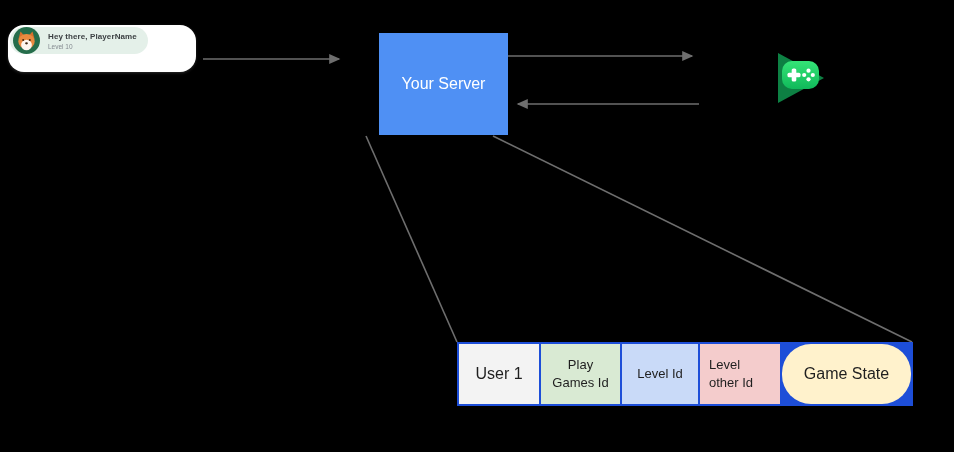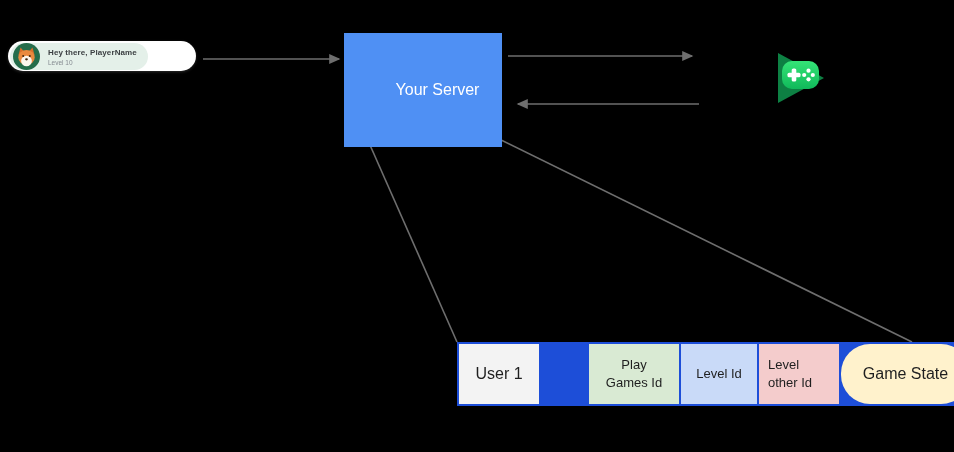--- a/index.html
+++ b/index.html
@@ -4,59 +4,59 @@
 <style>
   html,body{margin:0;padding:0;background:#000;}
   .canvas{
     position:relative;width:954px;height:452px;background:#000;overflow:hidden;
     font-family:"Liberation Sans",sans-serif;
   }
   .connectors{position:absolute;left:0;top:0;width:954px;height:452px;}
 
   
   .player-card{
-    position:absolute;left:8px;top:41px;width:188px;height:30px;
+    position:absolute;left:8px;top:25px;width:188px;height:47px;
     background:#fff;border-radius:16px;
     box-shadow:0 1px 3px rgba(120,120,120,.35);
   }
   .card-accent{
     position:absolute;left:2px;top:2px;width:138px;height:27px;
     border-radius:14px;background:#e4f0e9;
   }
   .avatar{position:absolute;left:5px;top:2px;width:27px;height:27px;}
   .card-text{
     position:absolute;left:40px;top:0;height:31px;display:flex;
     flex-direction:column;justify-content:center;gap:2px;
   }
   .greeting{font-size:8px;font-weight:bold;color:#3c4043;letter-spacing:.1px;}
   .level{font-size:6.5px;color:#848a90;}
 
   
   .server-box{
-    position:absolute;left:344px;top:33px;width:129px;height:114px;
+    position:absolute;left:379px;top:33px;width:129px;height:102px;
     display:flex;align-items:center;justify-content:center;
-    color:#fff;font-size:16px;padding-left:29px;
+    color:#fff;font-size:16px;
   }
 
   
   .pg-logo{position:absolute;left:776px;top:49px;width:50px;height:58px;}
 
   
   .user-table{
     position:absolute;left:457px;top:342px;height:64px;
     display:flex;gap:2px;padding:2px;box-sizing:border-box;
     background:#1d4ed8;
   }
   .cell{
     height:60px;display:flex;align-items:center;justify-content:center;
     color:#1f1f1f;text-align:center;box-sizing:border-box;
   }
   .cell .lbl{white-space:pre-line;line-height:1.35;}
   .cell:nth-child(1){width:80px;font-size:16px;}
-  .cell:nth-child(2){width:90px;font-size:13px;margin-left:48px;}
+  .cell:nth-child(2){width:79px;font-size:13px;}
   .cell:nth-child(3){width:76px;font-size:13px;}
   .cell:nth-child(4){width:80px;font-size:13px;justify-content:flex-start;padding-left:9px;text-align:left;}
   .cell:nth-child(5){width:129px;font-size:16px;border-radius:29px;}
 </style>
 </head>
 <body>
 
 <div class="canvas">
 
   <svg class="connectors" viewBox="0 0 954 452">

